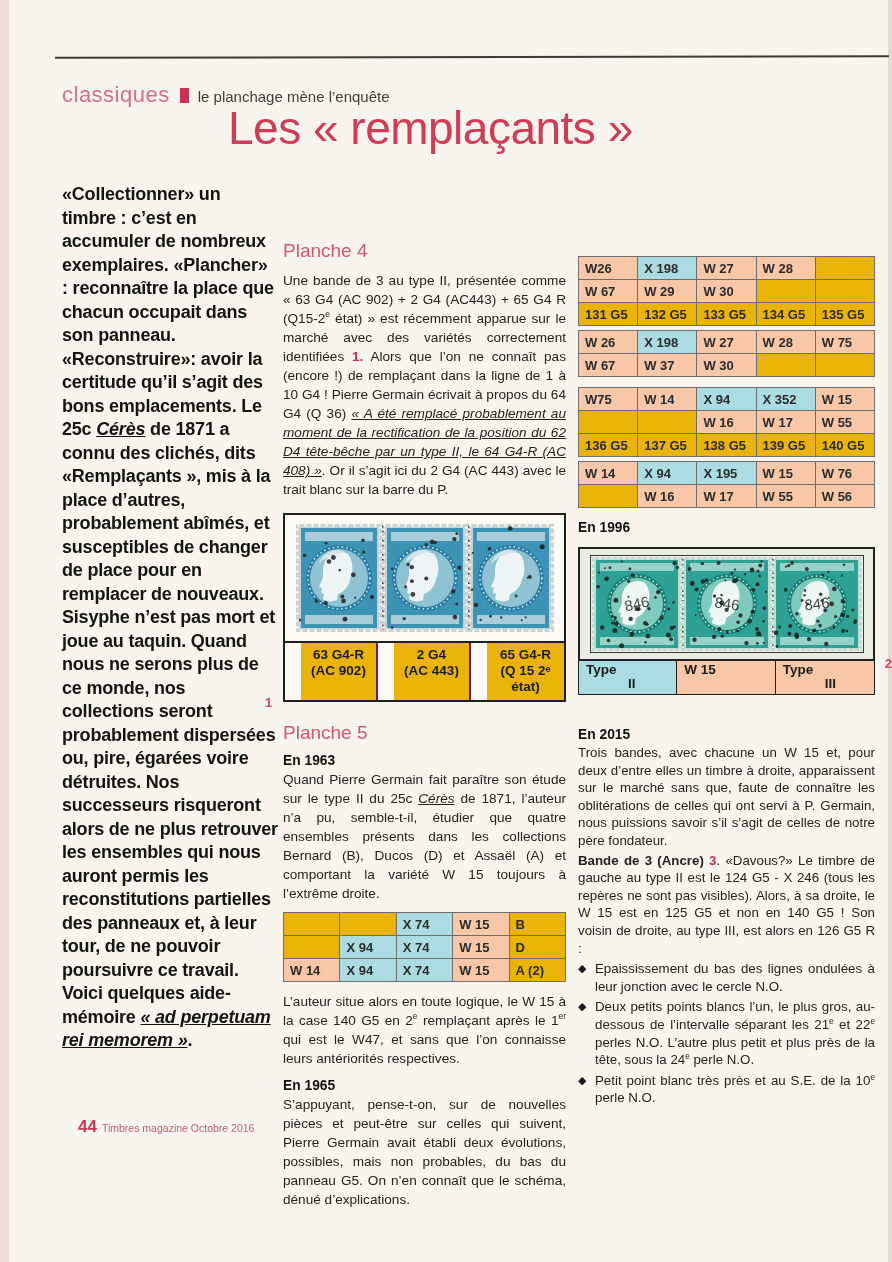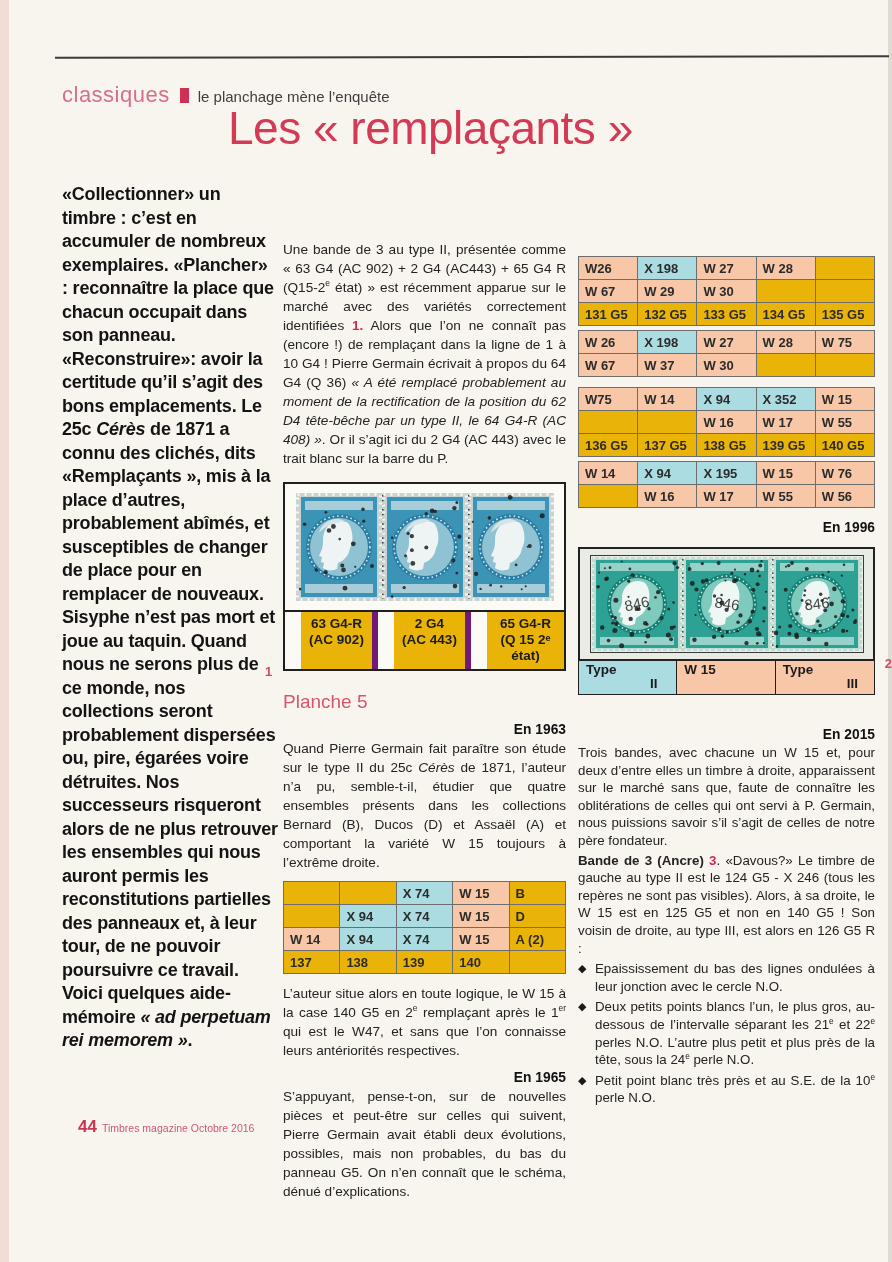--- a/index.html
+++ b/index.html
@@ -20,44 +20,44 @@
 
   
   .col-left{position:absolute;left:62px;top:183px;width:216px;}
   .intro{margin:0;font-size:18px;line-height:23.5px;font-weight:bold;color:#141414;letter-spacing:-0.2px;}
   .col-mid{position:absolute;left:283px;top:240px;width:283px;}
   .col-right{position:absolute;left:578px;top:256px;width:297px;}
 
   .planche-heading{margin:0 0 9px 0;font-size:19px;font-weight:400;color:#d6566c;}
   .body-just{margin:0;font-size:13.6px;line-height:19px;text-align:justify;color:#232323;}
   .body-right{margin:0;font-size:13.3px;line-height:17.6px;text-align:justify;color:#232323;}
-  .en-label{margin:10px 0 2px 12px;font-size:13.8px;font-weight:bold;color:#111;text-align:right;}
+  .en-label{margin:10px 0 2px 0;font-size:13.8px;font-weight:bold;color:#111;}
   .en-label.first{margin-top:2px;}
-  .b{font-weight:bold;} .i{font-style:italic;} .c-crimson{color:#c92d54;}
+  .b{font-weight:bold;} .i{font-style:italic;text-decoration:underline;} .c-crimson{color:#c92d54;}
   sup{font-size:0.62em;line-height:0;vertical-align:super;}
 
   
   .fig-wrap{position:relative;}
   .fig1{margin:14px 0 0 0;border:2px solid #1f1f1f;background:#fbfaf5;}
   .stamp-strip{display:flex;justify-content:center;padding:9px 4px;}
   .fig-marker{position:absolute;font-size:13px;font-weight:600;color:#d14a63;}
   .marker-1{left:-18px;bottom:-8px;}
   .marker-2{right:-17px;bottom:24px;}
 
   .cap-row{display:grid;grid-template-columns:1fr 1fr 1fr;border-top:2px solid #1f1f1f;background:#fbfaf5;}
-  .cap-row .cap-cell{border-right:6px solid #701a75;padding:4px 2px 5px;text-align:center;
+  .cap-row .cap-cell{border-right:2px solid #701a75;padding:4px 2px 5px;text-align:center;
                      font-weight:bold;font-size:13.5px;line-height:16px;}
   .cap-row .cap-cell:last-child{border-right:none;}
 
   .fig2-box{border:2px solid #222;background:#e9ece4;padding:8px 4px;}
   .strip2{display:flex;justify-content:center;outline:1px solid #3a3a3a;outline-offset:1px;width:270px;margin:0 auto;}
   .cap-row2{display:grid;grid-template-columns:1fr 1fr 1fr;border:1px solid #1f1f1f;border-top:none;}
   .cap-row2 .cap-cell{border-right:1px solid #1f1f1f;padding:2px 0 3px 7px;font-weight:bold;font-size:13.5px;line-height:14px;}
   .cap-row2 .cap-cell:last-child{border-right:none;}
-  .cap-row2 .cap-l2{margin-left:22px;padding-left:42px;}
+  .cap-row2 .cap-l2{padding-left:42px;}
   .bg-w{background:#eab308;margin-left:16px;} .bg-s{background:#f7c7a8;} .bg-c{background:#abdce2;}
 
   
   .vtable table{width:100%;border-collapse:collapse;table-layout:fixed;}
   .vtable table + table{margin-top:4px;}
   .vtable td{border:1px solid #6d6d6d;height:20px;font-size:13px;font-weight:bold;color:#2b2b2b;
              padding:1px 2px 1px 6px;overflow:hidden;white-space:nowrap;}
   .vtable{margin-bottom:12px;}
   .vtable.mid-table{margin:9px 0 10px 0;}
 
@@ -85,20 +85,21 @@
 
   <div class="main-title">
     <div>Les « remplaçants »</div>
   </div>
 
   <div class="col-left">
     <p class="intro"><span>«Collectionner» un timbre : c’est en accumuler de nombreux exemplaires. «Plancher» : reconnaître la place que chacun occupait dans son panneau. «Reconstruire»: avoir la certitude qu’il s’agit des bons emplacements. Le 25c </span><span class="i">Cérès</span><span> de 1871 a connu des clichés, dits «Remplaçants », mis à la place d’autres, probablement abîmés, et susceptibles de changer de place pour en remplacer de nouveaux. Sisyphe n’est pas mort et joue au taquin. Quand nous ne serons plus de ce monde, nos collections seront probablement dispersées ou, pire, égarées voire détruites. Nos successeurs risqueront alors de ne plus retrouver les ensembles qui nous auront permis les reconstitutions partielles des panneaux et, à leur tour, de ne pouvoir poursuivre ce travail. Voici quelques aide-mémoire </span><span class="i">« ad perpetuam rei memorem »</span><span>.</span></p>
   </div>
 
   <div class="col-mid">
+    <h2 class="planche-heading">Planche 4</h2>
     <p class="body-just"><span>Une bande de 3 au type II, présentée comme « 63 G4 (AC 902) + 2 G4 (AC443) + 65 G4 R (Q15-2</span><sup>e</sup><span> état) » est récemment apparue sur le marché avec des variétés correctement identifiées </span><span class="b c-crimson">1.</span><span> Alors que l’on ne connaît pas (encore !) de remplaçant dans la ligne de 1 à 10 G4 ! Pierre Germain écrivait à propos du 64 G4 (Q 36) </span><span class="i">« A été remplacé probablement au moment de la rectification de la position du 62 D4 tête-bêche par un type II, le 64 G4-R (AC 408) »</span><span>. Or il s’agit ici du 2 G4 (AC 443) avec le trait blanc sur la barre du P.</span></p>
 
     <div class="fig-wrap">
       <figure class="fig1" style="margin:14px 0 0 0;">
         <div class="stamp-strip">
 
           <svg width="86" height="108" viewBox="0 0 86 108">
             <rect width="86" height="108" fill="#c9d3d4"></rect>
             <rect x="5" y="4" width="76" height="100" fill="#3b93b6"></rect>
             <rect x="9" y="8" width="68" height="9" fill="#a8cdd9"></rect>
@@ -230,27 +231,20 @@
               <td class="bg-c">X 74</td>
               <td class="bg-s">W 15</td>
               <td class="bg-w">D</td>
             </tr>
             <tr>
               <td class="bg-s">W 14</td>
               <td class="bg-c">X 94</td>
               <td class="bg-c">X 74</td>
               <td class="bg-s">W 15</td>
               <td class="bg-w">A (2)</td>
-            </tr>
-            <tr>
-              <td class="bg-w">137</td>
-              <td class="bg-w">138</td>
-              <td class="bg-w">139</td>
-              <td class="bg-w">140</td>
-              <td class="bg-w"></td>
             </tr>
           </tbody>
         </table>
       </div>
     <p class="body-just"><span>L’auteur situe alors en toute logique, le W 15 à la case 140 G5 en 2</span><sup>e</sup><span> remplaçant après le 1</span><sup>er</sup><span> qui est le W47, et sans que l’on connaisse leurs antériorités respectives.</span></p>
     <div class="en-label">En 1965</div>
     <p class="body-just">S’appuyant, pense-t-on, sur de nouvelles pièces et peut-être sur celles qui suivent, Pierre Germain avait établi deux évolutions, possibles, mais non probables, du bas du panneau G5. On n’en connaît que le schéma, dénué d’explications.</p>
   </div>
 
   <div class="col-right">

